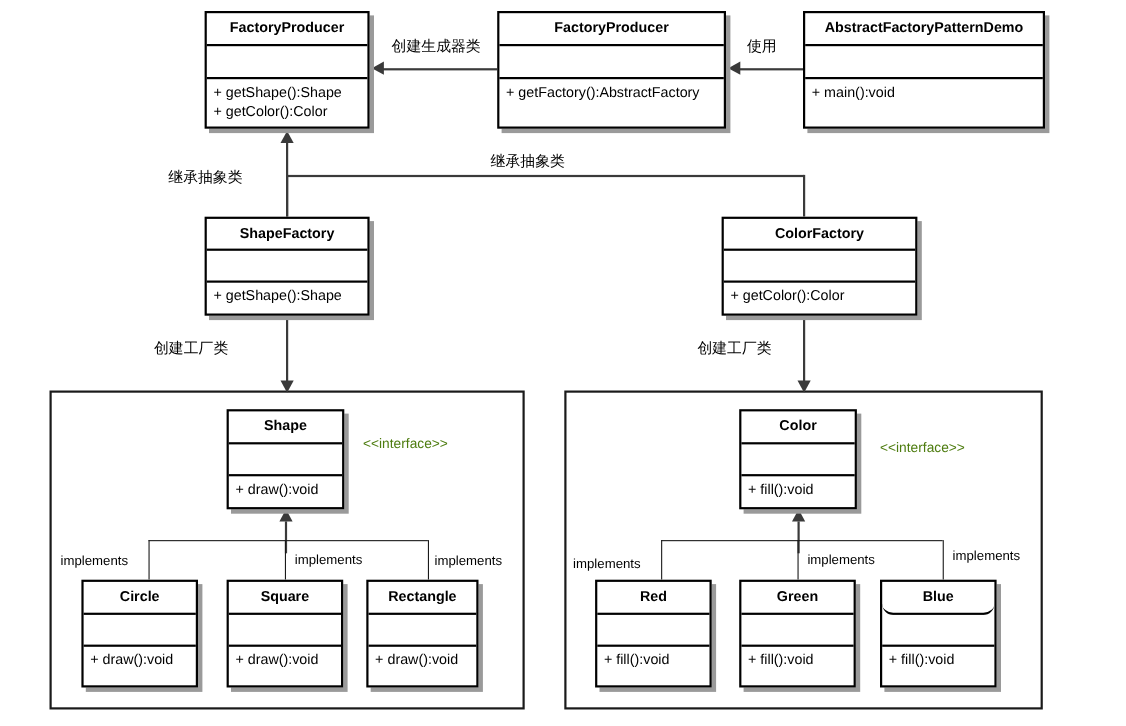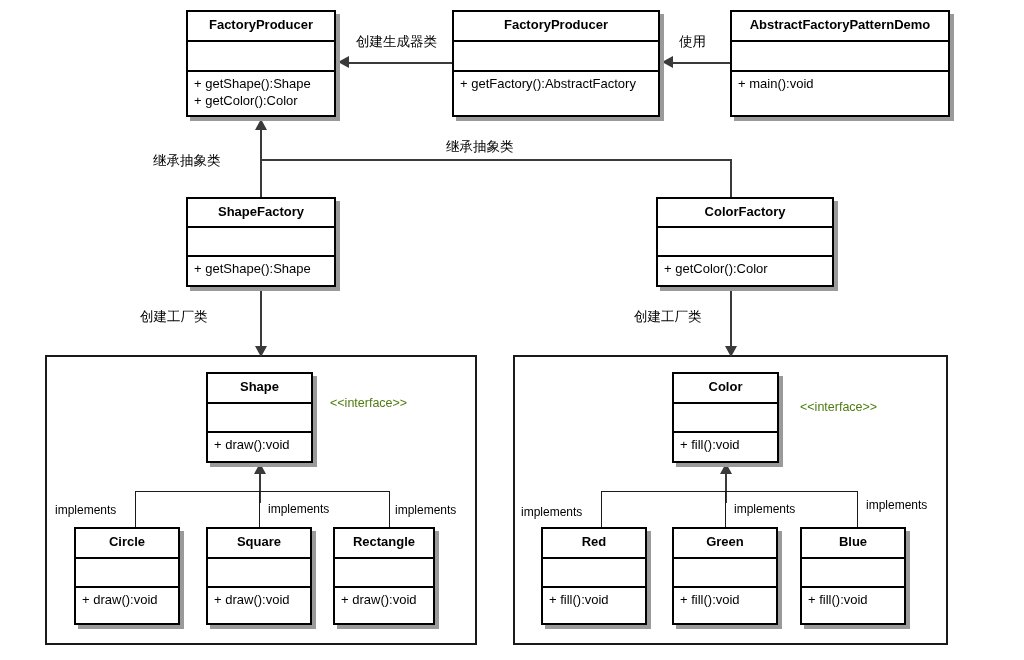--- a/index.html
+++ b/index.html
@@ -287,20 +287,20 @@
 
   <div class="uml-class" style="left:672px; top:527px; width:106px; height:98px;">
     <div class="uml-name" style="height:30px;">Green</div>
     <div class="uml-attrs" style="height:29px;"></div>
     <div class="uml-ops">
       <div>+ fill():void</div>
     </div>
   </div>
 
   <div class="uml-class" style="left:800px; top:527px; width:106px; height:98px;">
-    <div class="uml-name" style="height:30px;">Blue</div>
+    <div class="uml-name" style="height:30px;border-radius:10px;">Blue</div>
     <div class="uml-attrs" style="height:29px;"></div>
     <div class="uml-ops">
       <div>+ fill():void</div>
     </div>
   </div>
 
 </div>
 
 </body></html>

